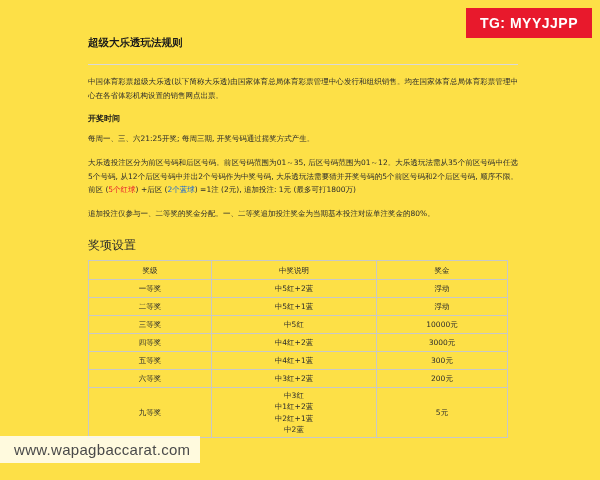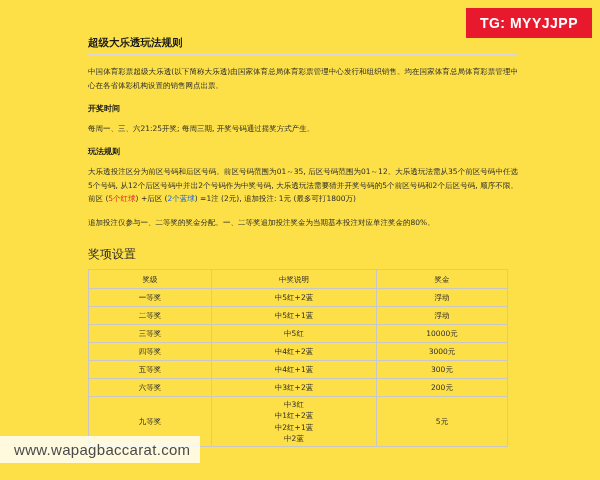--- a/index.html
+++ b/index.html
@@ -37,21 +37,21 @@
   .doc {
     position: absolute;
     left: 88px;
     top: 36px;
     width: 430px;
   }
   .doc-title {
     font-size: 10.5px;
     font-weight: bold;
     color: #1a1a1a;
-    padding-bottom: 4px;
+    padding-bottom: 14px;
     border-bottom: 1px solid #d9d9d9;
     margin-bottom: 10px;
   }
   .para {
     font-size: 7.5px;
     line-height: 1.85;
     color: #2b2b2b;
     text-align: justify;
     margin: 8px 0 10px 0;
   }
@@ -114,21 +114,20 @@
 
   <div class="doc">
 
     <div class="doc-title">超级大乐透玩法规则</div>
 
     <p class="para">中国体育彩票超级大乐透(以下简称大乐透)由国家体育总局体育彩票管理中心发行和组织销售。均在国家体育总局体育彩票管理中心在各省体彩机构设置的销售网点出票。</p>
 
     <div class="sect-head">开奖时间</div>
     <p class="para">每周一、三、六21:25开奖; 每周三期, 开奖号码通过摇奖方式产生。</p>
 
-    <div class="sect-head">玩法规则</div>
     <p class="para"><span>大乐透投注区分为前区号码和后区号码。前区号码范围为01～35, 后区号码范围为01～12。大乐透玩法需从35个前区号码中任选5个号码, 从12个后区号码中并出2个号码作为中奖号码, 大乐透玩法需要猜并开奖号码的5个前区号码和2个后区号码, 顺序不限。前区 (</span><span class="hl-red">5个红球</span><span>) +后区 (</span><span class="hl-blue">2个蓝球</span><span>) =1注 (2元), 追加投注: 1元 (最多可打1800万)</span></p>
     <p class="para">追加投注仅参与一、二等奖的奖金分配。一、二等奖追加投注奖金为当期基本投注对应单注奖金的80%。</p>
 
     <div class="table-title">奖项设置</div>
 
     <table class="prize">
       <thead>
         <tr>
           <th class="col-a">奖级</th>
           <th class="col-b">中奖说明</th>

